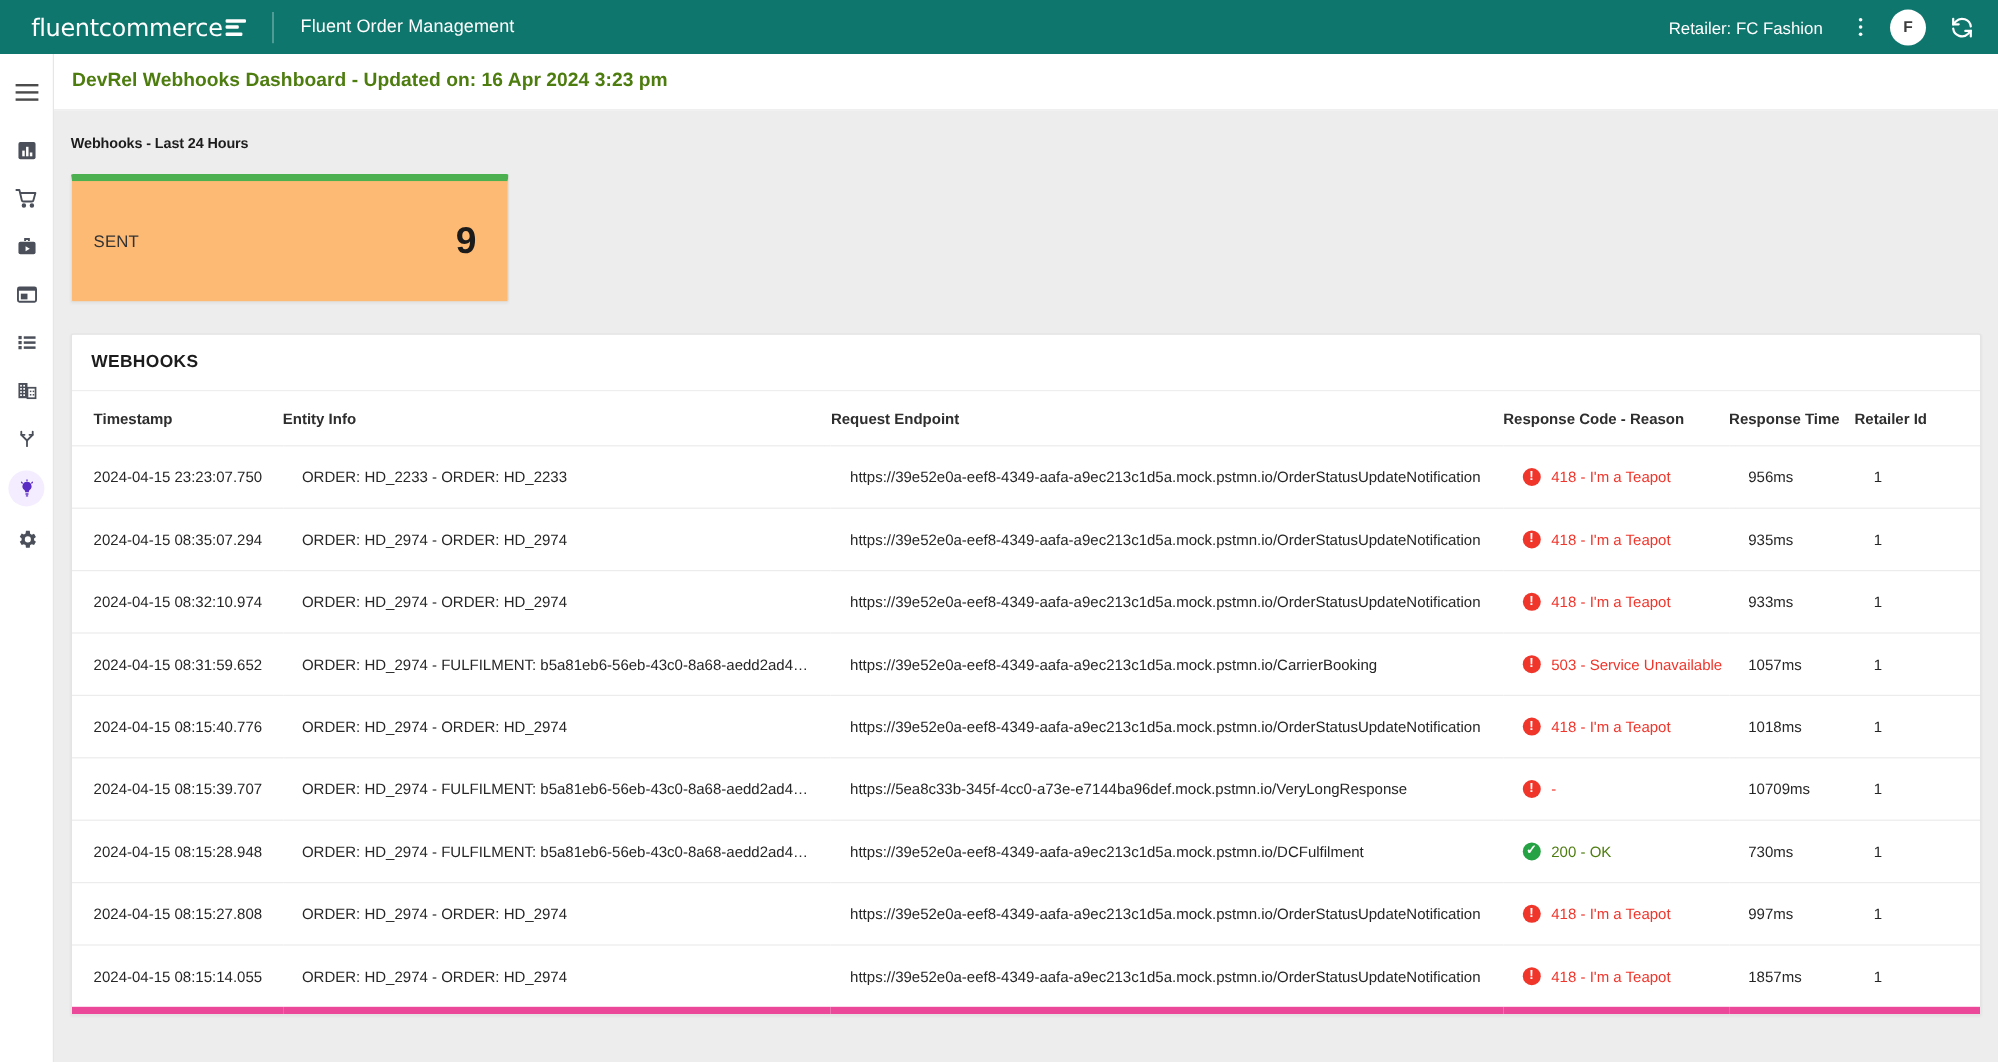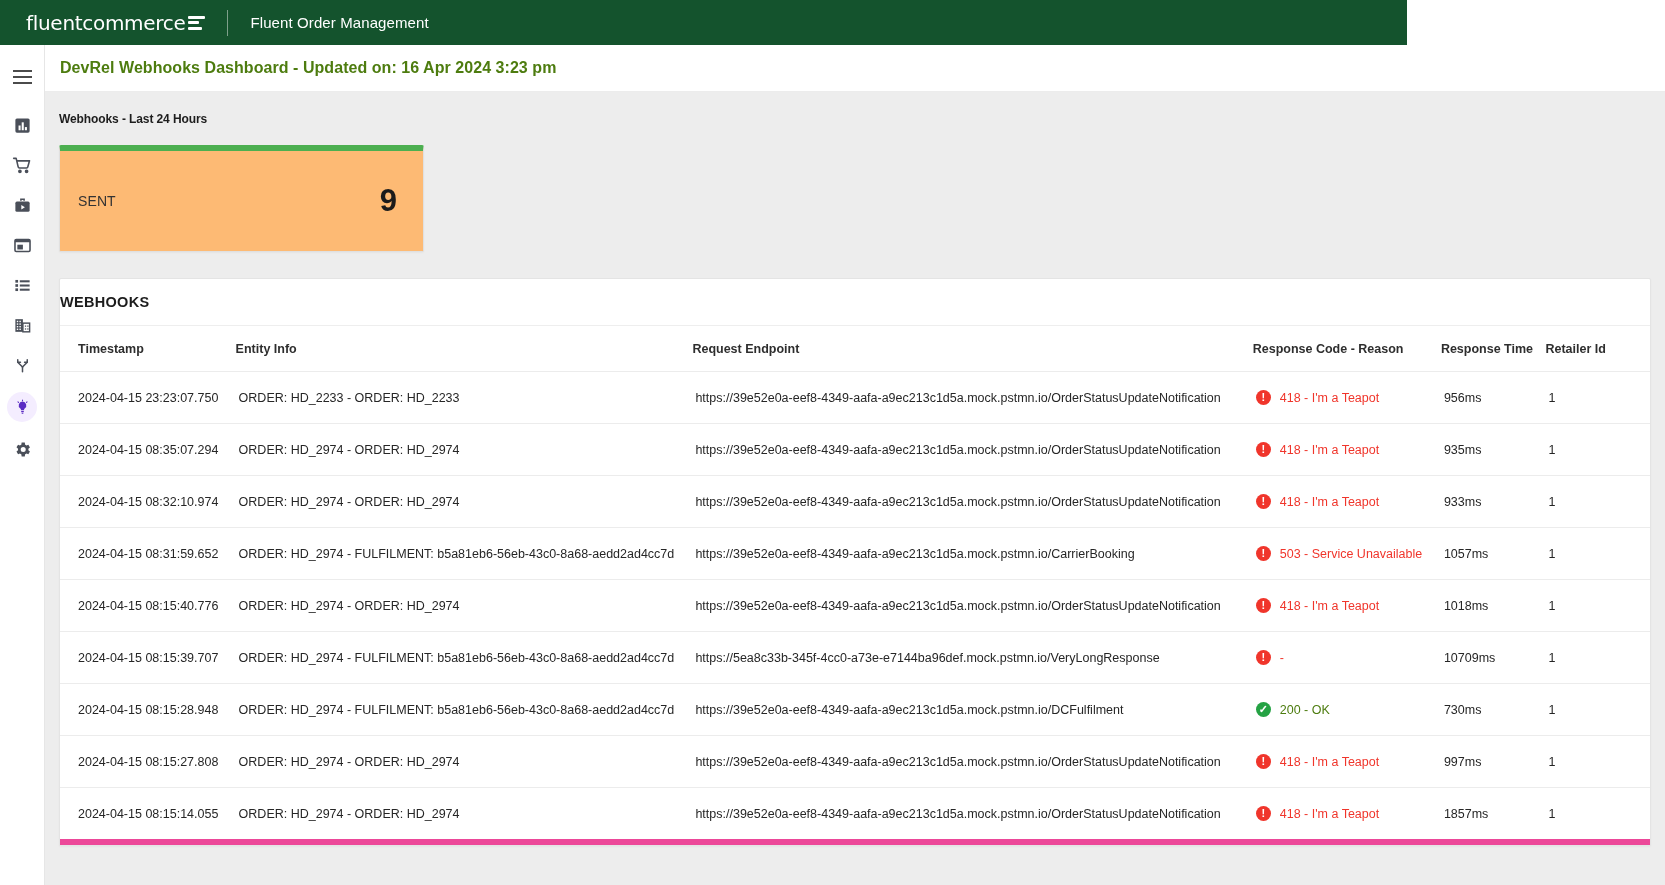--- a/index.html
+++ b/index.html
@@ -6,22 +6,22 @@
   html, body {
     width: 1665px; height: 885px;
     font-family: "Liberation Sans", sans-serif;
     background: #ffffff;
     overflow: hidden;
   }
 
   
   .topbar {
     position: absolute; top: 0; left: 0;
-    width: 1407px; height: 45px;
-    background: #14532d;
+    width: 1665px; height: 45px;
+    background: #0f766e;
     display: flex; align-items: center;
     color: #fff;
   }
   .brand-logo {
     display: flex; align-items: center;
     margin-left: 26px;
     font-size: 21px; font-weight: 500;
     letter-spacing: -0.3px;
   }
   .brand-logo .logo-text { font-family: "DejaVu Sans", sans-serif; font-weight: 400; font-size: 20px; }
@@ -128,37 +128,37 @@
   
   .panel {
     margin: 26px 14px 0 14px;
     background: #fff;
     border: 1px solid #e4e4e4;
     border-radius: 2px;
     box-shadow: 0 1px 2px rgba(0,0,0,0.04);
   }
   .panel-head {
     height: 47px; display: flex; align-items: center;
-    padding-left: 0;
+    padding-left: 16px;
     border-bottom: 1px solid #eeeeee;
   }
   .panel-head-title {
     font-size: 14.5px; font-weight: 700; color: #1c1c1c;
     letter-spacing: 0.3px;
   }
   table.whtable { width: 100%; border-collapse: collapse; table-layout: fixed; }
   table.whtable th {
     text-align: left;
     font-size: 12.5px; font-weight: 700; color: #2e2e2e;
     padding: 16px 0 15px 0;
     border-bottom: 1px solid #ececec;
   }
   table.whtable td {
     font-size: 12.5px; color: #262626;
-    padding: 18px 3px; border-bottom: 1px solid #ececec;
+    padding: 18px 16px; border-bottom: 1px solid #ececec;
     white-space: nowrap; overflow: hidden; text-overflow: ellipsis;
   }
   table.whtable tr:last-child td { border-bottom: 6px solid #ec4899; }
   .col-ts   { width: 168px; padding-left: 18px !important; }
   .col-ent  { width: 437px; }
   .col-url  { width: 536px; }
   .col-code { width: 180px; }
   .col-time { width: 100px; }
   .col-ret  { width: 100px; }
   th.col-ts { padding-left: 18px !important; }
@@ -185,20 +185,37 @@
     <span class="logo-text">fluentcommerce</span>
     <span class="logo-mark">
         <i></i>
         <i></i>
         <i></i>
       </span>
   </div>
   <div class="topbar-divider"></div>
   <div class="app-title">Fluent Order Management</div>
 
+  <div class="topbar-right">
+    <span class="retailer-label">Retailer: FC Fashion</span>
+    <div class="kebab-btn">
+        <span></span>
+        <span></span>
+        <span></span>
+      </div>
+    <div class="avatar">F</div>
+    <div class="refresh-btn">
+      <svg width="22" height="22" viewBox="0 0 24 24" fill="none" stroke="#ffffff" stroke-width="2" stroke-linecap="round">
+        <path d="M20 11a8 8 0 0 0-13.6-4.6L4 9"></path>
+          <path d="M4 4v5h5"></path>
+        <path d="M4 13a8 8 0 0 0 13.6 4.6L20 15"></path>
+          <path d="M20 20v-5h-5"></path>
+      </svg>
+    </div>
+  </div>
 </div>
 
 <div class="subheader">
   <div class="subheader-title">DevRel Webhooks Dashboard - Updated on: 16 Apr 2024 3:23 pm</div>
 </div>
 
 <div class="rail">
   <div class="rail-burger">
       <i></i>
       <i></i>

